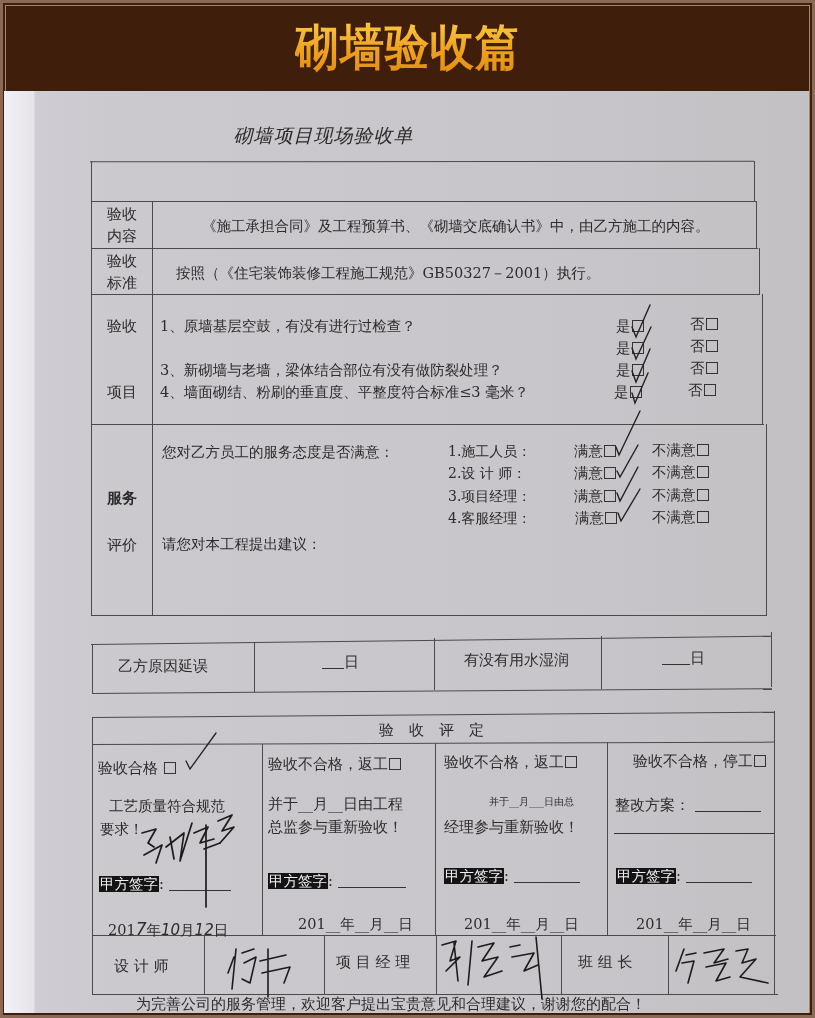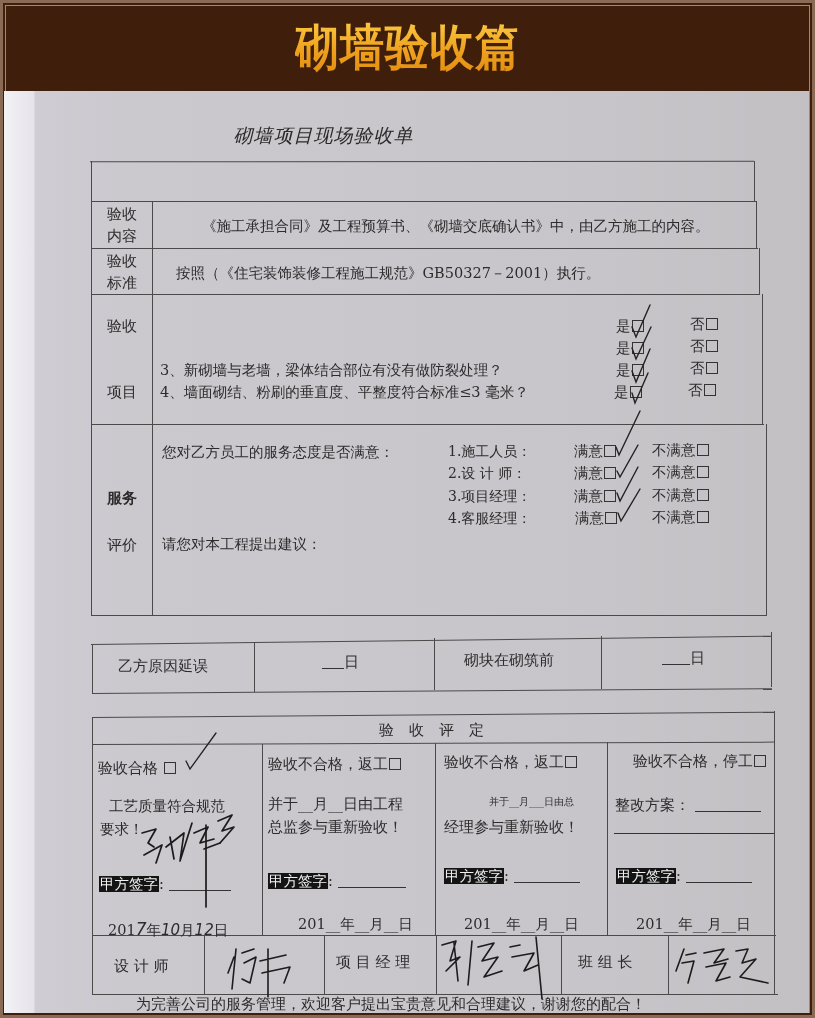--- a/index.html
+++ b/index.html
@@ -96,20 +96,21 @@
 
   <div class="label-v" style="left:92px; top:159px; width:52px;">
     <div>验收</div>
     <div>标准</div>
   </div>
   <div class="t" style="left:172px; top:173px;">按照（《住宅装饰装修工程施工规范》GB50327－2001）执行。</div>
 
   <div class="label-v" style="left:92px; top:224px; width:52px;">验收</div>
   <div class="label-v" style="left:92px; top:290px; width:52px;">项目</div>
 
+  <div class="t" style="left:156px; top:226px;">1、原墙基层空鼓，有没有进行过检查？</div>
   <div class="t" style="left:156px; top:270px;">3、新砌墙与老墙，梁体结合部位有没有做防裂处理？</div>
   <div class="t" style="left:156px; top:292px;">4、墙面砌结、粉刷的垂直度、平整度符合标准≤3 毫米？</div>
 
   <div class="t" style="left:612px; top:226px;"><span>是</span><span class="cb"></span></div>
   <div class="t" style="left:686px; top:224px;"><span>否</span><span class="cb"></span></div>
   <div class="t" style="left:612px; top:248px;"><span>是</span><span class="cb"></span></div>
   <div class="t" style="left:686px; top:246px;"><span>否</span><span class="cb"></span></div>
   <div class="t" style="left:612px; top:270px;"><span>是</span><span class="cb"></span></div>
   <div class="t" style="left:686px; top:268px;"><span>否</span><span class="cb"></span></div>
   <div class="t" style="left:610px; top:292px;"><span>是</span><span class="cb"></span></div>
@@ -158,21 +159,21 @@
   <div class="line" style="left:87px; top:553px; width:680px; height:1.3px; transform:rotate(-0.7deg); transform-origin:left;"></div>
   <div class="line" style="left:88px; top:602px; width:680px; height:1.3px; transform:rotate(-0.4deg); transform-origin:left;"></div>
   <div class="line" style="left:88px; top:553px; width:1.3px; height:50px;"></div>
   <div class="line" style="left:250px; top:551px; width:1.3px; height:50px;"></div>
   <div class="line" style="left:430px; top:547px; width:1.3px; height:52px;"></div>
   <div class="line" style="left:597px; top:545px; width:1.3px; height:53px;"></div>
   <div class="line" style="left:767px; top:541px; width:1.3px; height:55px;"></div>
 
   <div class="t" style="left:114px; top:566px; font-size:15px;">乙方原因延误</div>
   <div class="t" style="left:318px; top:562px; font-size:15px;"><span class="blank" style="width:22px;"></span>日</div>
-  <div class="t" style="left:460px; top:560px; font-size:15px;">砌块在砌筑前</div>
+  <div class="t" style="left:460px; top:560px; font-size:15px;">有没有用水湿润</div>
   <div class="t" style="left:658px; top:558px; font-size:15px;"><span class="blank" style="width:28px;"></span>日</div>
 
   <div class="line" style="left:88px; top:626px; width:682px; height:1.3px; transform:rotate(-0.45deg); transform-origin:left;"></div>
   <div class="line" style="left:88px; top:653px; width:682px; height:1.3px; transform:rotate(-0.2deg); transform-origin:left;"></div>
   <div class="line" style="left:88px; top:844px; width:684px; height:1.3px;"></div>
   <div class="line" style="left:88px; top:903px; width:686px; height:1.3px;"></div>
   <div class="line" style="left:88px; top:626px; width:1.3px; height:278px;"></div>
   <div class="line" style="left:770px; top:620px; width:1.3px; height:284px;"></div>
   <div class="line" style="left:258px; top:653px; width:1.3px; height:192px;"></div>
   <div class="line" style="left:431px; top:652px; width:1.3px; height:193px;"></div>

